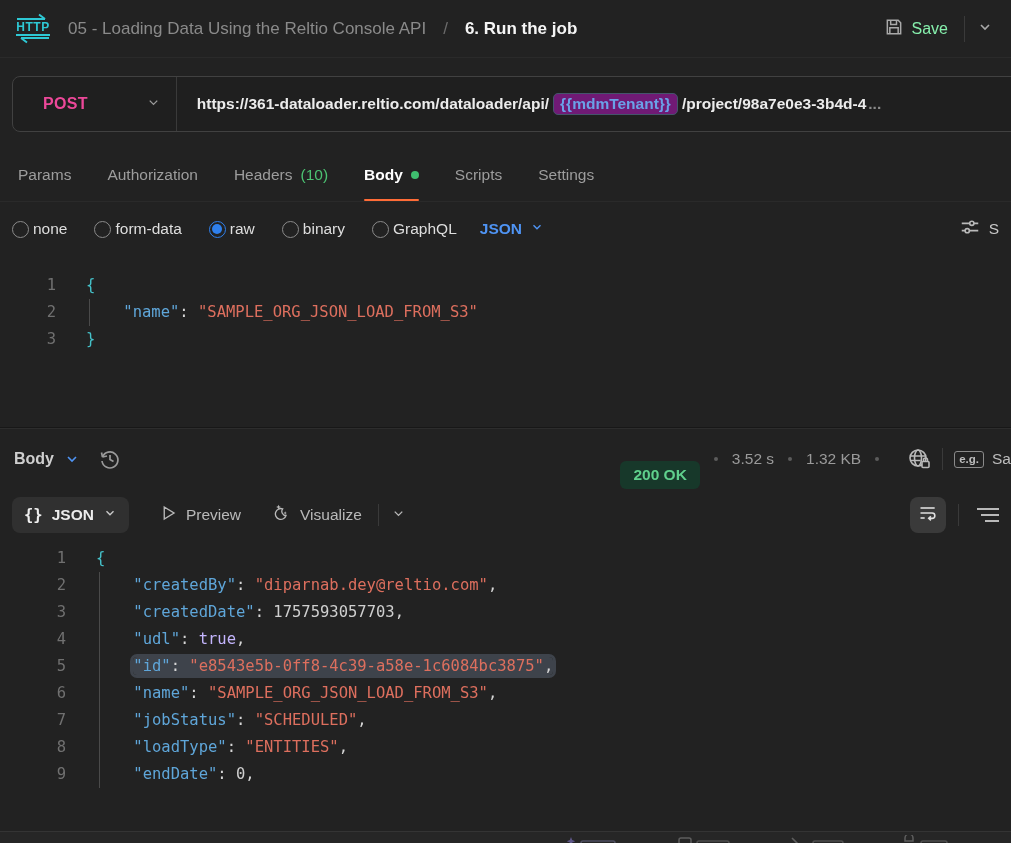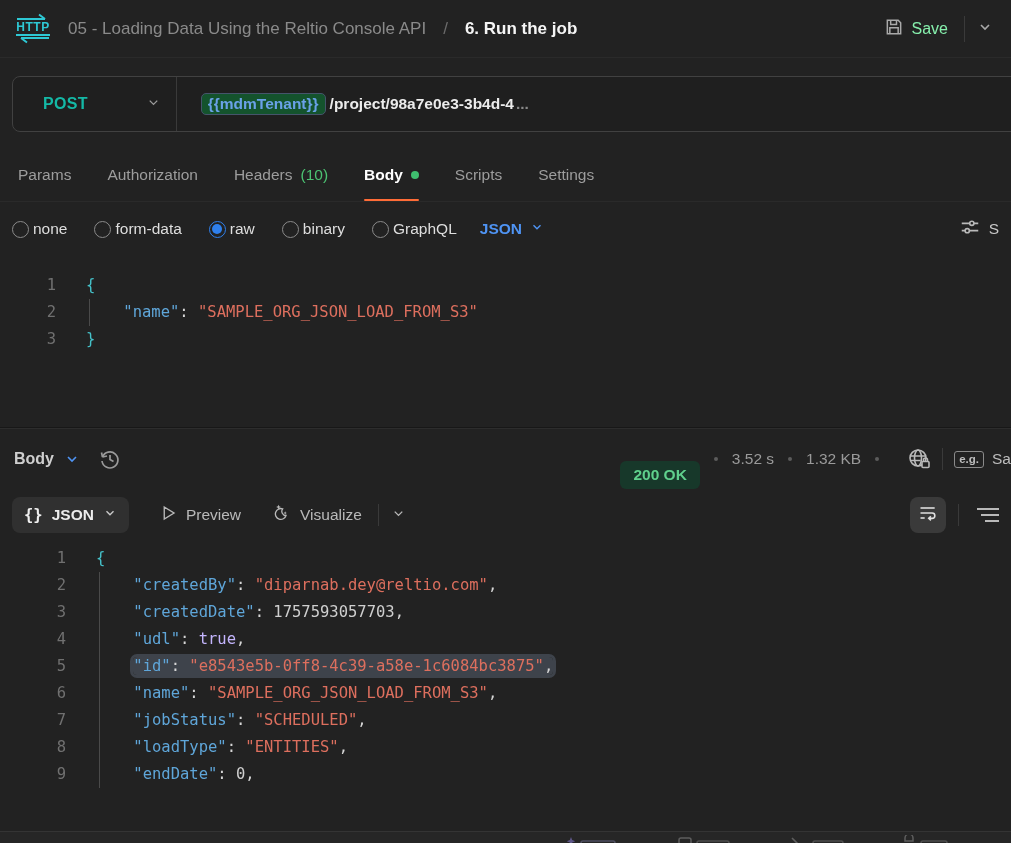--- a/index.html
+++ b/index.html
@@ -21,27 +21,27 @@
   .hdr-right { margin-left:auto; display:flex; align-items:center; }
   .save-btn { display:flex; align-items:center; gap:8px; color:#86efac; font-size:16px;
     padding:8px 12px; border-radius:6px; cursor:pointer; }
   .hdr-vdiv { width:1px; height:26px; background:#3a3a3a; margin:0 4px; }
   .chev-btn { padding:8px 8px; display:flex; align-items:center; cursor:pointer; }
 
   
   .url-row { height:90px; padding:18px 0 16px 12px; flex:0 0 auto; }
   .url-bar { height:56px; width:1010px; border:1px solid #414141; border-radius:8px;
     background:#1f1f1f; display:flex; align-items:center; overflow:hidden; }
-  .method { color:#14b8a6; font-weight:bold; font-size:16px; letter-spacing:.3px;
+  .method { color:#ec4899; font-weight:bold; font-size:16px; letter-spacing:.3px;
     padding:0 0 0 30px; display:flex; align-items:center; gap:0; cursor:pointer; }
   .method-chev { margin-left:58px; }
   .url-vdiv { width:1px; height:54px; background:#3a3a3a; margin:0 0 0 15px; }
   .url-text { display:flex; align-items:center; padding-left:20px; font-size:15.5px;
     font-weight:bold; color:#ececec; white-space:nowrap; flex:1; overflow:hidden; cursor:text; }
-  .var-chip { color:#6aa1e8; background:#14532d; border:1px solid #45546b; border-radius:5px;
+  .var-chip { color:#6aa1e8; background:#701a75; border:1px solid #45546b; border-radius:5px;
     padding:1px 6px; margin:0 4px; font-weight:bold; }
   .url-ellipsis { color:#8a8a8a; margin-left:2px; }
 
   
   .tabs-row { height:54px; display:flex; align-items:center; gap:36px; padding:0 18px;
     border-bottom:1px solid #2a2a2a; flex:0 0 auto; font-size:15.5px;text-align:right; }
   .tab { color:#9d9d9d; display:flex; align-items:center; gap:8px; position:relative;
     cursor:pointer; height:100%; }
   .tab.active { color:#ffffff; font-weight:bold; }
   .tab.active::after { content:""; position:absolute; left:0; right:0; bottom:0;
@@ -168,20 +168,21 @@
       <div class="method">
         <span>POST</span>
         <span class="method-chev">
           <svg width="15" height="15" viewBox="0 0 24 24" fill="none" stroke="#9a9a9a" stroke-width="2.2">
               <polyline points="6 9 12 15 18 9"></polyline>
             </svg>
         </span>
       </div>
       <div class="url-vdiv"></div>
       <div class="url-text">
+        <span>https://361-dataloader.reltio.com/dataloader/api/</span>
         <span class="var-chip">{{mdmTenant}}</span>
         <span>/project/98a7e0e3-3b4d-4</span>
         <span class="url-ellipsis">...</span>
       </div>
     </div>
   </div>
 
   <div class="tabs-row">
     <div class="tab">
       <span>Params</span>

